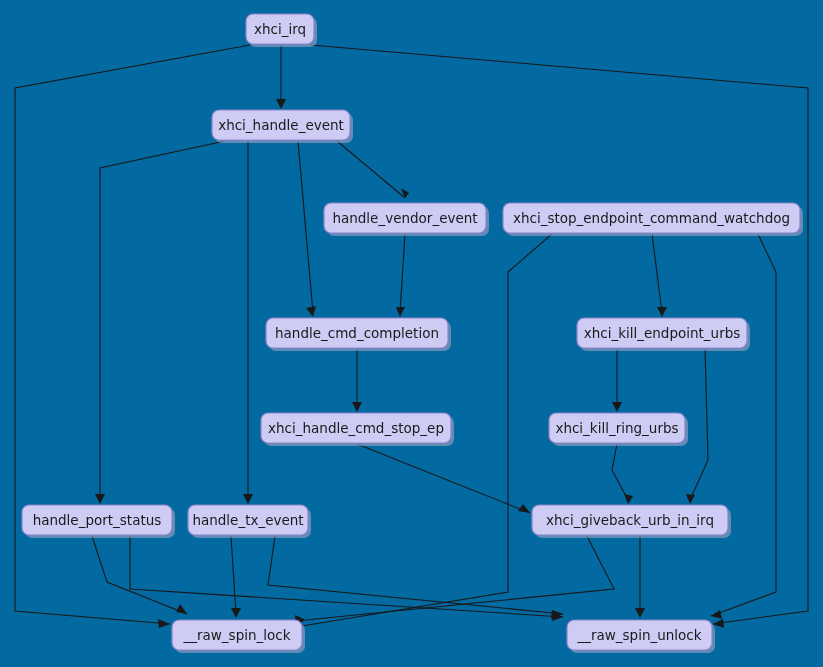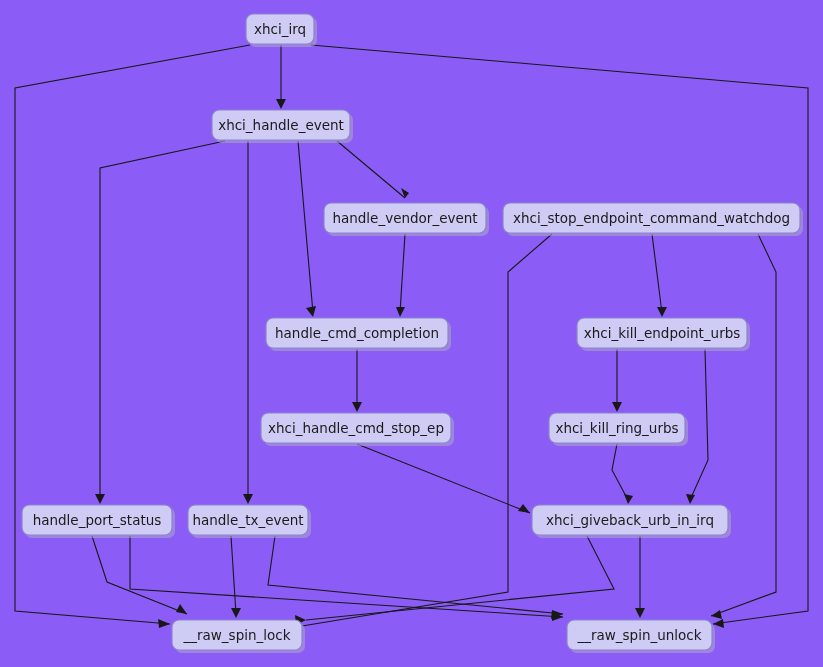--- a/index.html
+++ b/index.html
@@ -8,21 +8,21 @@
     padding: 0;
     background: #ffffff;
   }
   body {
     font-family: "DejaVu Sans", sans-serif;
   }
   #graph-root {
     position: relative;
     width: 823px;
     height: 667px;
-    background: #8b5cf6;
+    background: #0369a1;
     overflow: hidden;
   }
   svg.graph-canvas {
     position: absolute;
     left: 0;
     top: 0;
     width: 823px;
     height: 667px;
     display: block;
   }

